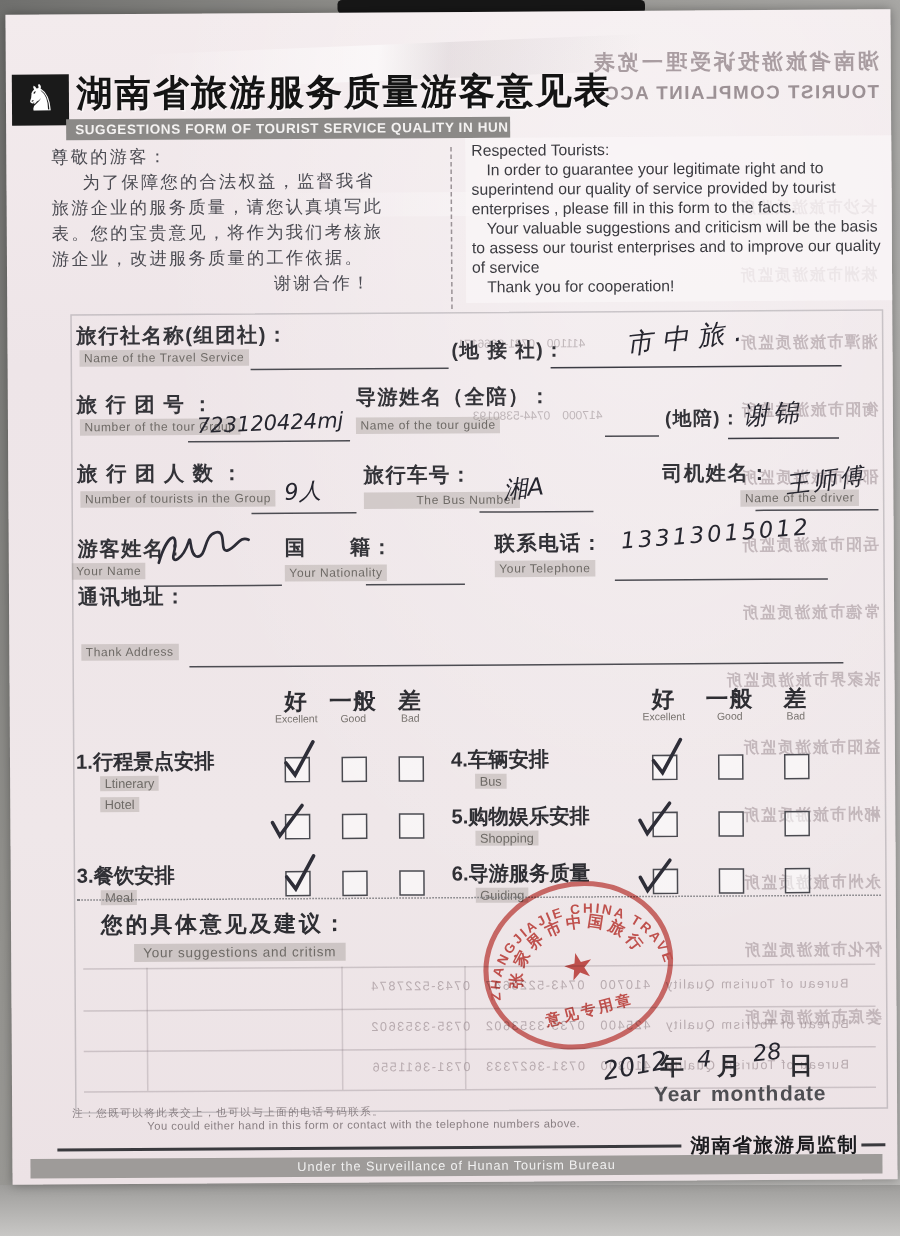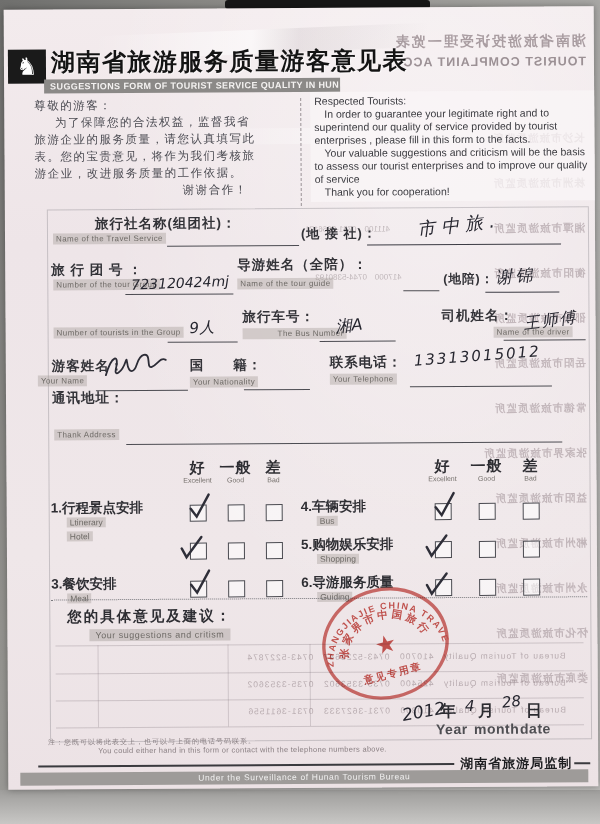--- a/index.html
+++ b/index.html
@@ -154,52 +154,53 @@
   <div class="divider"></div>
   <div class="intro-en">
     <p>Respected Tourists:</p>
     <p class="indent">In order to guarantee your legitimate right and to superintend our quality of service provided by tourist enterprises , please fill in this form to the facts.</p>
     <p class="indent">Your valuable suggestions and criticism will be the basis to assess our tourist enterprises and to improve our quality of service</p>
     <p class="indent">Thank you for cooperation!</p>
   </div>
 
   <div class="formbox"></div>
 
-  <div class="cnl" style="left:46px;top:206px;margin-left:44px;">旅行社名称(组团社)：</div>
+  <div class="cnl" style="left:46px;top:206px;">旅行社名称(组团社)：</div>
   <div class="enl" style="left:48px;top:224px;">Name of the Travel Service</div>
   <div class="ul" style="left:162px;top:236px;width:132px;"></div>
   <div class="cnl" style="left:296px;top:217px;font-size:13px;">(地 接 社)：</div>
   <div class="ul" style="left:362px;top:236px;width:194px;border-bottom-color:#3c3c44;"></div>
   <div class="hw" style="left:412px;top:206px;font-size:18px;transform:rotate(-6deg);letter-spacing:6px;">市中旅.</div>
 
   <div class="cnl" style="left:46px;top:252px;">旅 行 团 号 ：</div>
   <div class="enl" style="left:48px;top:270px;">Number of the tour Group</div>
   <div class="ul" style="left:120px;top:284px;width:108px;"></div>
   <div class="hw" style="left:126px;top:266px;font-size:14px;transform:rotate(-2deg);">723120424mj</div>
   <div class="cnl" style="left:232px;top:248px;font-family:Liberation Serif, serif;">导游姓名（全陪）：</div>
   <div class="enl" style="left:232px;top:270px;">Name of the tour guide</div>
   <div class="ul" style="left:398px;top:282px;width:36px;"></div>
   <div class="cnl" style="left:438px;top:264px;font-size:12.5px;">(地陪)：</div>
   <div class="ul" style="left:480px;top:284px;width:74px;border-bottom-color:#3c3c44;"></div>
   <div class="hw" style="left:490px;top:258px;font-size:17px;transform:rotate(-4deg);letter-spacing:3px;">谢锦</div>
 
+  <div class="cnl" style="left:46px;top:298px;">旅 行 团 人 数 ：</div>
   <div class="enl" style="left:48px;top:318px;">Number of tourists in the Group</div>
   <div class="ul" style="left:162px;top:332px;width:70px;"></div>
   <div class="hw" style="left:184px;top:310px;font-size:15px;transform:rotate(-3deg);">9人</div>
   <div class="cnl" style="left:237px;top:300px;">旅行车号：</div>
   <div class="enl" style="left:237px;top:320px;padding-left:35px;">The Bus Number</div>
   <div class="ul" style="left:314px;top:332px;width:76px;"></div>
   <div class="hw" style="left:330px;top:308px;font-size:16px;transform:rotate(-5deg);">湘A</div>
   <div class="cnl" style="left:436px;top:300px;">司机姓名：</div>
   <div class="enl" style="left:488px;top:320px;">Name of the driver</div>
   <div class="ul" style="left:498px;top:332px;width:82px;"></div>
   <div class="hw" style="left:518px;top:304px;font-size:16px;transform:rotate(-7deg);letter-spacing:2px;">王师傅</div>
 
   <div class="cnl" style="left:46px;top:348px;">游客姓名：</div>
-  <div class="enl" style="left:32px;top:366px;">Your Name</div>
+  <div class="enl" style="left:42px;top:366px;">Your Name</div>
   <div class="ul" style="left:90px;top:380px;width:92px;"></div>
   <svg class="sig" width="74" height="38" viewBox="0 0 74 38">
     <path d="M8 28 C 14 8, 22 6, 18 22 C 16 30, 24 26, 28 14 C 30 8, 28 24, 34 24 C 40 24, 38 10, 46 8 C 54 6, 48 22, 54 20 C 60 18, 62 10, 68 13" stroke="#2c2c36" stroke-width="1.8" fill="none" stroke-linecap="round"></path>
   </svg>
   <div class="cnl" style="left:184px;top:348px;">国　　籍：</div>
   <div class="enl" style="left:184px;top:368px;">Your Nationality</div>
   <div class="ul" style="left:238px;top:380px;width:66px;"></div>
   <div class="cnl" style="left:324px;top:346px;">联系电话：</div>
   <div class="enl" style="left:324px;top:366px;">Your Telephone</div>
   <div class="ul" style="left:404px;top:378px;width:142px;"></div>

